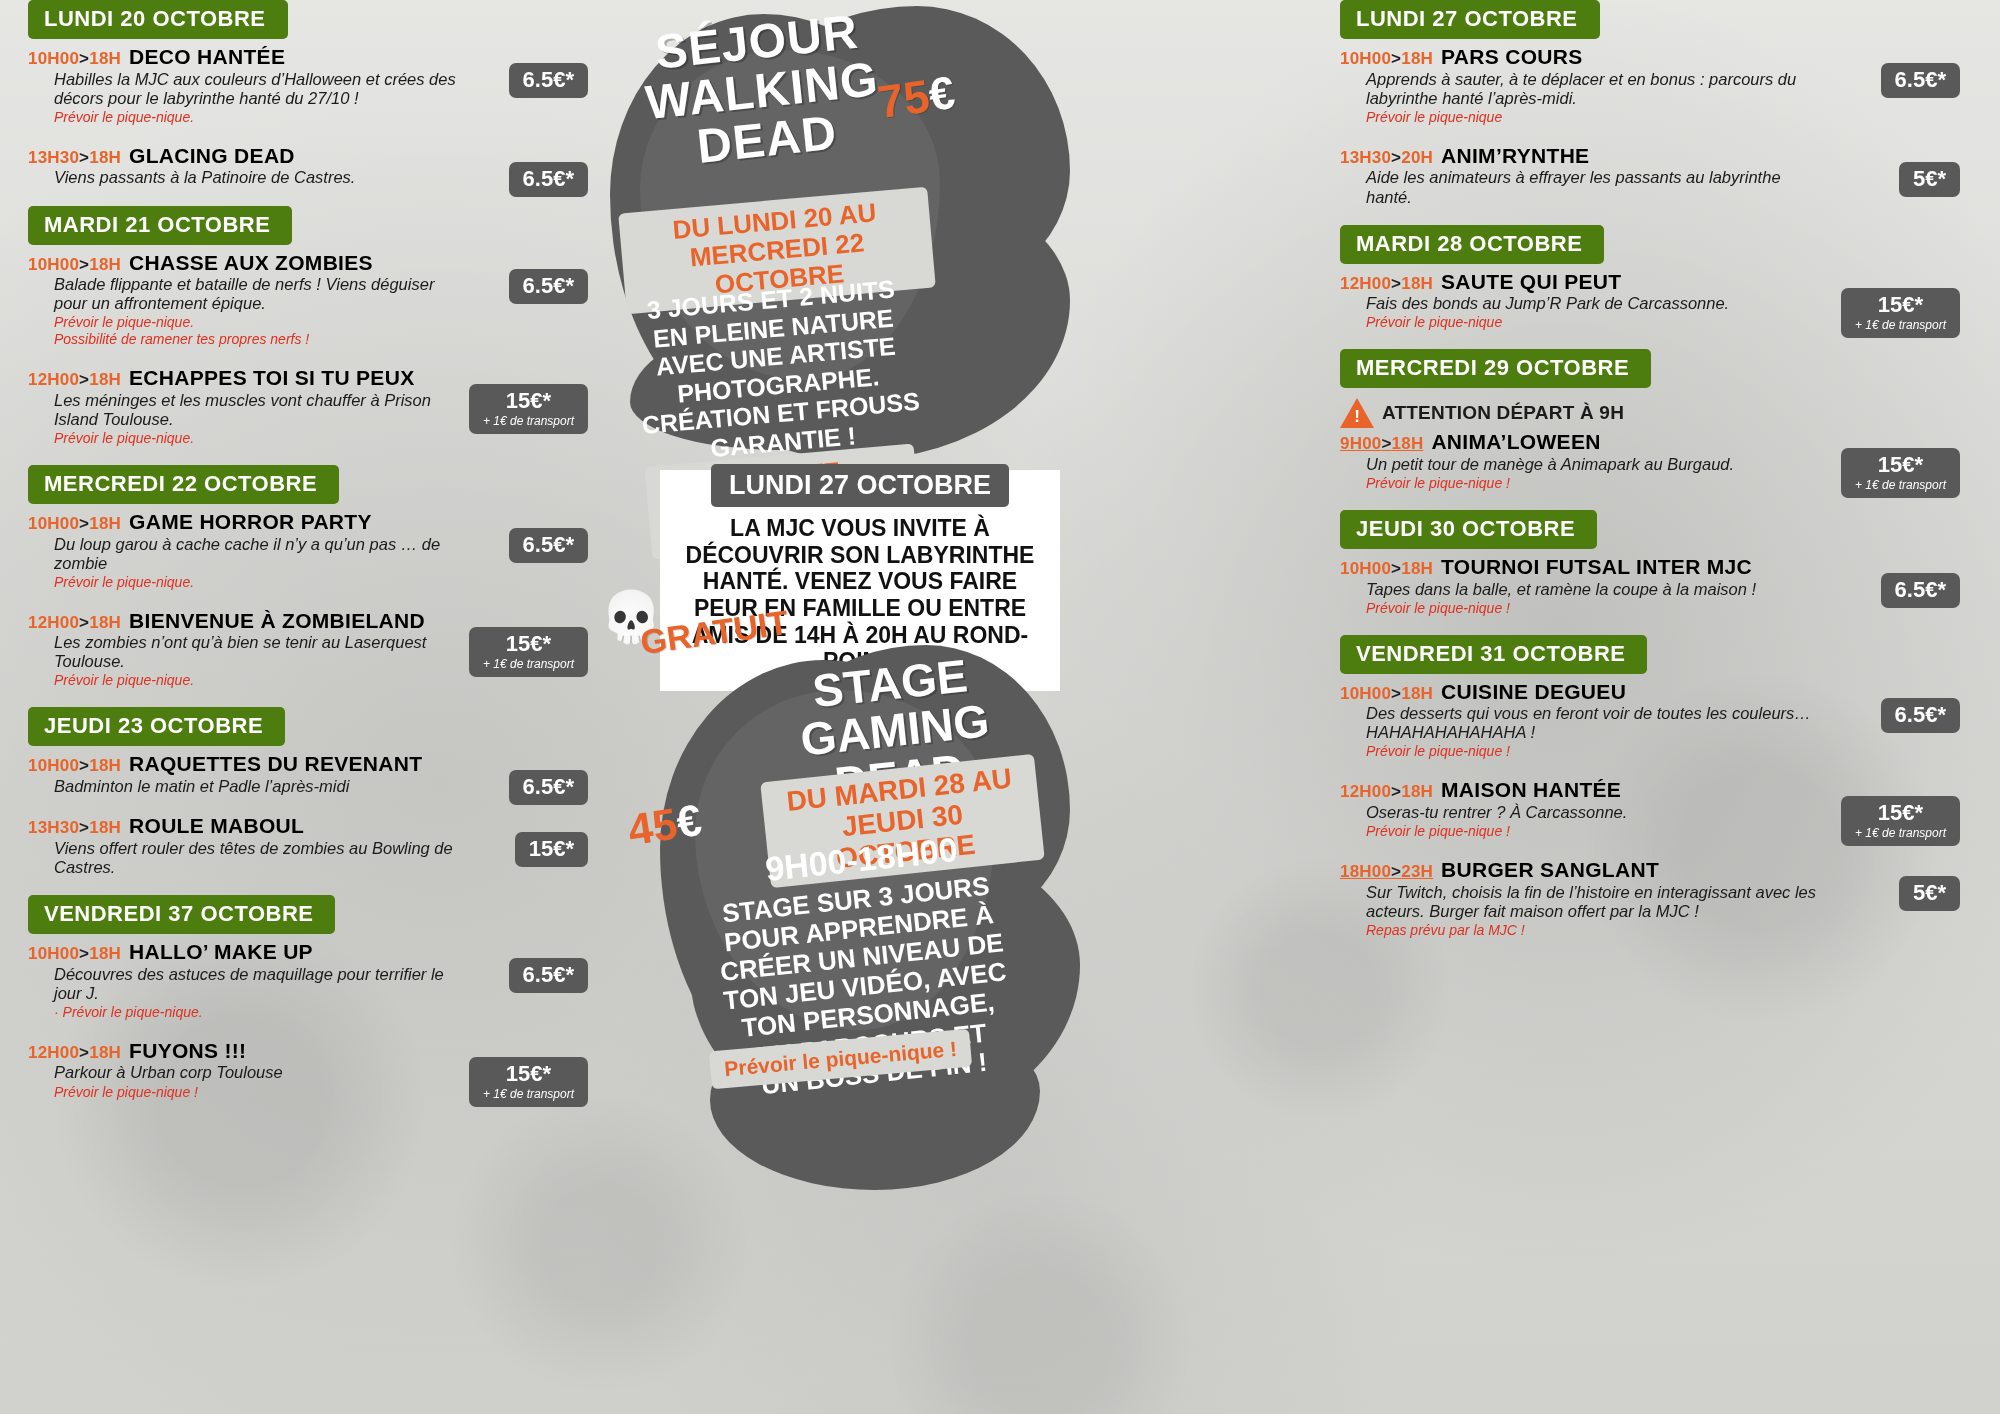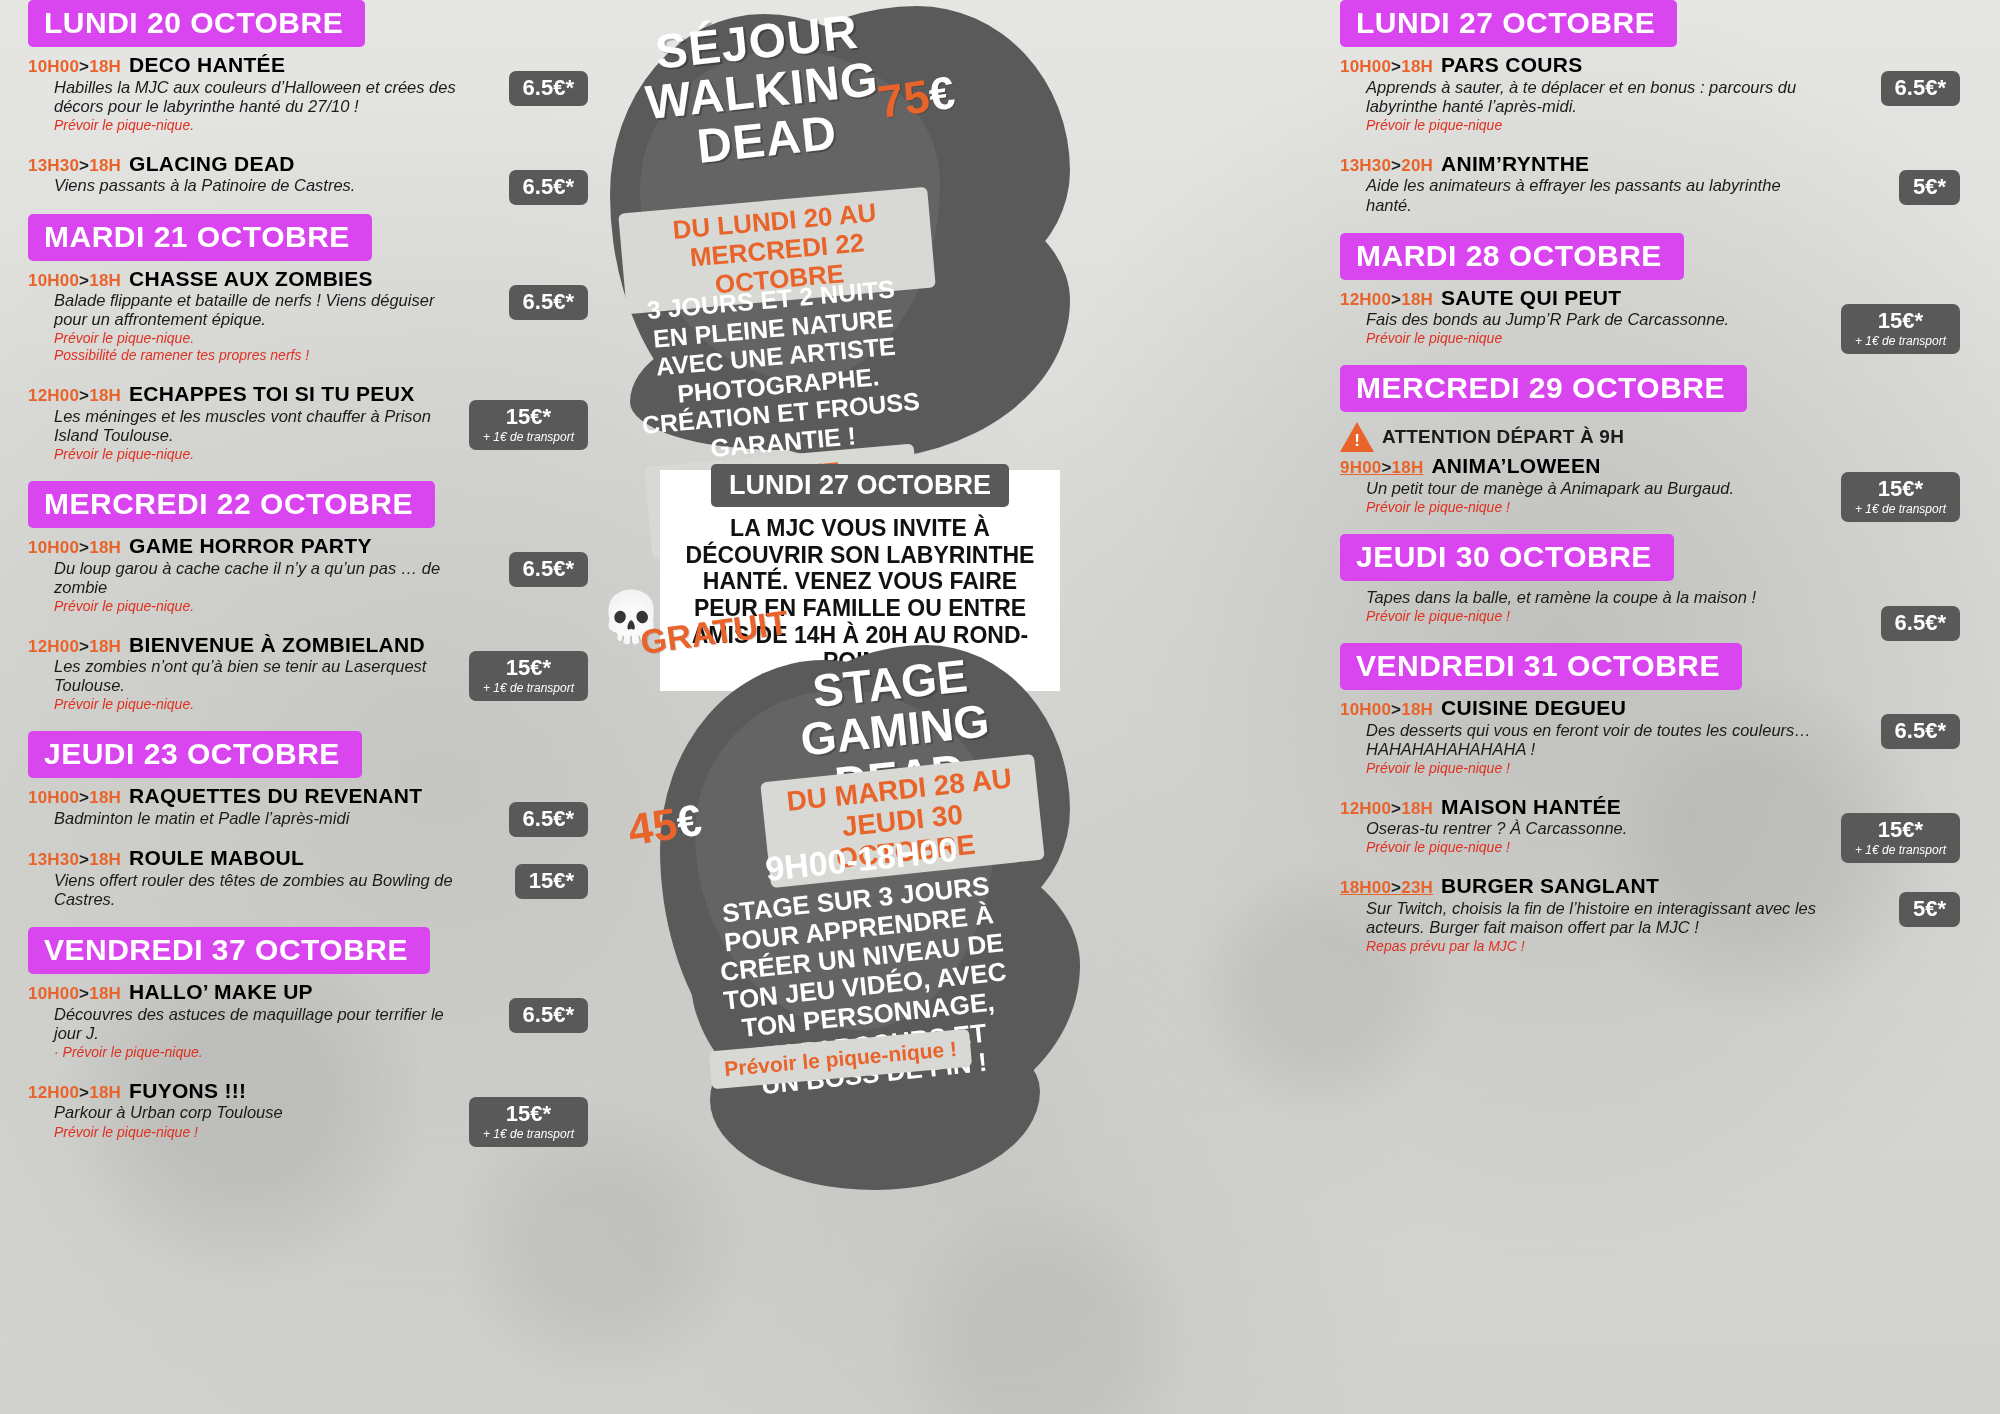--- a/index.html
+++ b/index.html
@@ -37,23 +37,23 @@
     background:rgba(232,232,229,.45);
   }
 
   .col { position:absolute; top:0; }
   .col-left  { left:28px;  width:560px; }
   .col-right { left:1340px; width:620px; }
 
   
   .day-head {
     display:inline-block;
-    background:#d946ef;
-    color:#fff;
-    font-size:30px;
+    background:#4d7c0f;
+    color:#fff;
+    font-size:22px;
     font-weight:bold;
     letter-spacing:.5px;
     padding:6px 22px 7px 16px;
     border-radius:5px;
     margin-bottom:6px;
     white-space:nowrap;
   }
 
   .event { position:relative; margin-bottom:18px; padding-right:130px; }
   .ev-title-line { margin:0; line-height:1.1; }
@@ -384,20 +384,21 @@
     <div style="margin-bottom: 6px;"><div class="day-head">MERCREDI 29 OCTOBRE</div><div class="attention">
         <span class="warn-tri"></span>
         <span class="attention-text">ATTENTION DÉPART À 9H</span>
       </div><div class="event">
         <div class="ev-title-line"><span class="hour underline">9H00<span class="to">&gt;</span>18H</span><span class="ev-name">ANIMA’LOWEEN</span></div>
         <div class="ev-desc">Un petit tour de manège à Animapark au Burgaud.</div>
         <div class="ev-note">Prévoir le pique-nique !</div>
         <div class="price" style="right:0; top:18px;"><span>15€*</span><span class="transport">+ 1€ de transport</span></div>
       </div></div>
     <div style="margin-bottom: 6px;"><div class="day-head">JEUDI 30 OCTOBRE</div><div class="event">
+        <div class="ev-title-line"><span class="hour">10H00<span class="to">&gt;</span>18H</span><span class="ev-name">TOURNOI FUTSAL INTER MJC</span></div>
         <div class="ev-desc">Tapes dans la balle, et ramène la coupe à la maison !</div>
         <div class="ev-note">Prévoir le pique-nique !</div>
         <div class="price" style="right:0; top:18px;"><span>6.5€*</span></div>
       </div></div>
     <div style="margin-bottom: 6px;"><div class="day-head">VENDREDI 31 OCTOBRE</div><div class="event">
         <div class="ev-title-line"><span class="hour">10H00<span class="to">&gt;</span>18H</span><span class="ev-name">CUISINE DEGUEU</span></div>
         <div class="ev-desc">Des desserts qui vous en feront voir de toutes les couleurs… HAHAHAHAHAHAHA !</div>
         <div class="ev-note">Prévoir le pique-nique !</div>
         <div class="price" style="right:0; top:18px;"><span>6.5€*</span></div>
       </div><div class="event">

